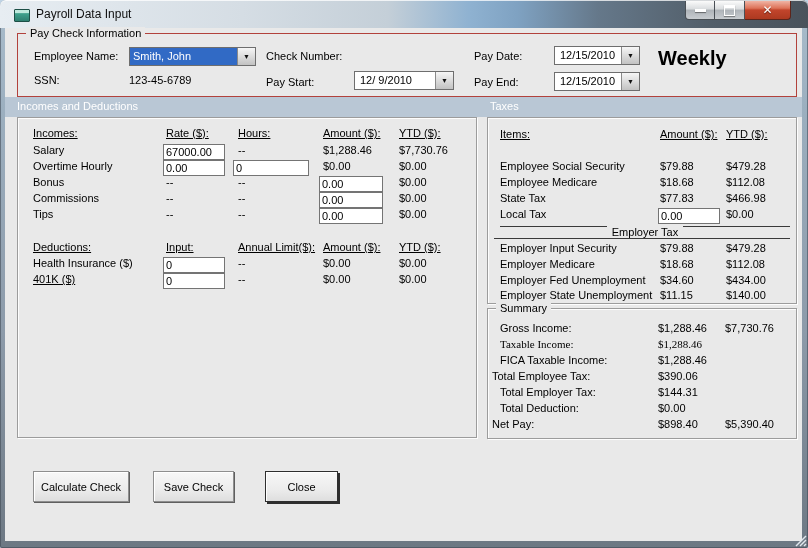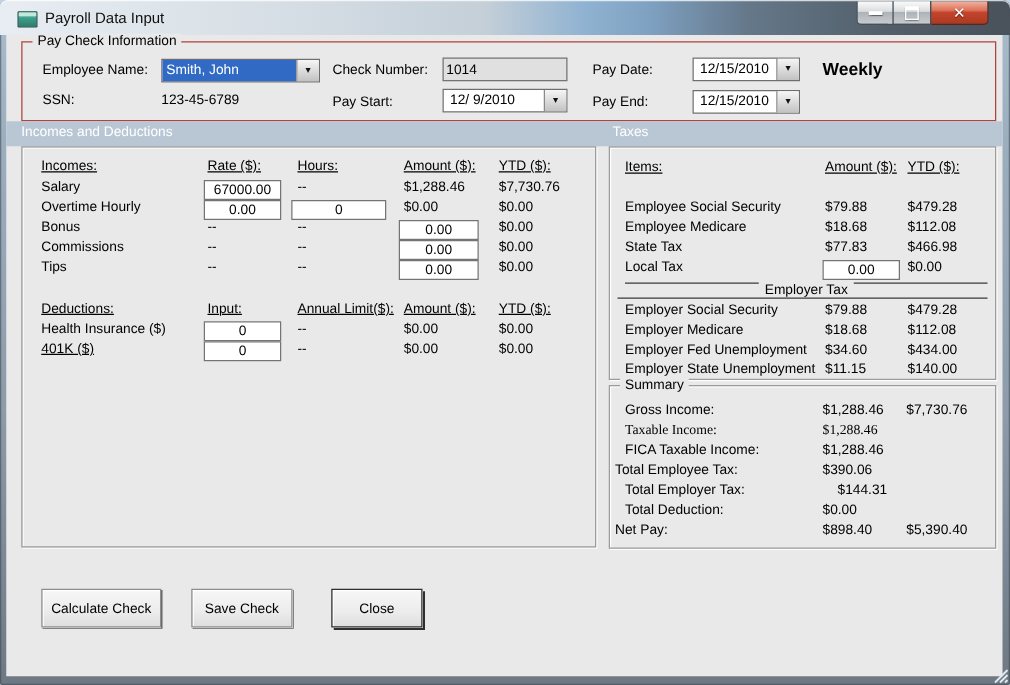--- a/index.html
+++ b/index.html
@@ -39,21 +39,21 @@
   
   .txt{position:absolute;box-sizing:border-box;height:17px;border:1px solid #747474;background:#fff;font-family:"Liberation Sans","DejaVu Sans",sans-serif;font-size:11px;padding:0 2px;color:#000;}
   .txt.gray{background:#e0e0e0;}
   .combo,.datepick{position:absolute;box-sizing:border-box;height:19px;border:1px solid #6e6e6e;background:#fff;display:flex;align-items:stretch;}
   .combo .val{flex:1;background:#316ac5;color:#fff;padding:2px 3px 0 3px;white-space:nowrap;overflow:hidden;}
   .datepick .val{flex:1;color:#000;padding:2px 3px 0 5px;white-space:nowrap;}
   .dd-btn{width:17px;background:linear-gradient(180deg,#f6f6f6 0%,#dcdcdc 50%,#c2c2c2 100%);border-left:1px solid #8a8a8a;display:flex;align-items:center;justify-content:center;font-size:7px;color:#111;}
   
   .row{position:absolute;left:0;right:0;height:16px;}
   .cell{position:absolute;white-space:nowrap;}
-  .row .txt{height:16px;text-align:center;}
+  .row .txt{height:16px;}
   
   .divider{position:absolute;left:12px;right:6px;display:flex;align-items:flex-start;gap:5px;}
   .divider::before,.divider::after{content:"";flex:1;height:1px;background:#3a3a3a;}
   .hline{position:absolute;left:6px;right:6px;height:1px;background:#3a3a3a;}
   
   .btn{position:absolute;box-sizing:border-box;height:31px;background:linear-gradient(180deg,#f7f7f7 0%,#ececec 60%,#dedede 100%);border:1px solid #8e8e8e;box-shadow:inset 1px 1px 0 #ffffff,1px 1px 0 #5f5f5f;font-family:"Liberation Sans","DejaVu Sans",sans-serif;font-size:11px;display:flex;align-items:center;justify-content:center;}
   .btn.default{border:1px solid #2e2e2e;box-shadow:inset 1px 1px 0 #ffffff,2px 2px 0 #2e2e2e;}
 </style>
 </head>
 <body>
@@ -84,41 +84,40 @@
       <span class="lbl" style="left:16px;top:16px;">Employee Name:</span>
       <div class="combo" style="left:111px;top:13px;width:127px;">
         <span class="val">Smith, John</span>
         <span class="dd-btn">▼</span>
       </div>
 
       <span class="lbl" style="left:16px;top:40px;">SSN:</span>
       <span class="lbl" style="left:111px;top:40px;">123-45-6789</span>
 
       <span class="lbl" style="left:248px;top:16px;">Check Number:</span>
-      <input class="txt gray" style="left: 336px; top: 12px; width: 100px; height: 19px;" value="1014">
 
       <span class="lbl" style="left:248px;top:42px;">Pay Start:</span>
       <div class="datepick" style="left:336px;top:37px;width:100px;">
         <span class="val">12/ 9/2010</span>
         <span class="dd-btn">▼</span>
       </div>
 
       <span class="lbl" style="left:456px;top:16px;">Pay Date:</span>
       <div class="datepick" style="left:536px;top:12px;width:86px;">
         <span class="val">12/15/2010</span>
         <span class="dd-btn">▼</span>
       </div>
 
       <span class="lbl" style="left:456px;top:42px;">Pay End:</span>
       <div class="datepick" style="left:536px;top:38px;width:86px;">
         <span class="val">12/15/2010</span>
         <span class="dd-btn">▼</span>
       </div>
 
-      <span class="lbl bold" style="left:640px;top:13px;font-size:14px;">Weekly</span>
+      <span class="lbl bold" style="left:640px;top:13px;font-size:20px;">Weekly</span>
     </div>
 
     <div class="band" style="top:69px;">
       <span style="left:12px;">Incomes and Deductions</span>
       <span style="left:485px;">Taxes</span>
     </div>
 
     <div class="groupbox" style="left:12px;top:89px;width:458px;height:319px;">
 
       <div class="row" style="top:9px;">
@@ -221,21 +220,21 @@
         <input class="txt" style="left: 170px; width: 62px;" value="0.00">
         <span class="cell" style="left:238px;">$0.00</span>
       </div>
 
       <div class="divider" style="top:108px;">
         <span>Employer Tax</span>
       </div>
       <div class="hline" style="top:120px;"></div>
 
       <div class="row" style="top:124px;">
-        <span class="cell" style="left:12px;">Employer Social Security</span>
+        <span class="cell" style="left:12px;">Employer Input Security</span>
         <span class="cell" style="left:172px;">$79.88</span>
         <span class="cell" style="left:238px;">$479.28</span>
       </div>
       <div class="row" style="top:140px;">
         <span class="cell" style="left:12px;">Employer Medicare</span>
         <span class="cell" style="left:172px;">$18.68</span>
         <span class="cell" style="left:238px;">$112.08</span>
       </div>
       <div class="row" style="top:156px;">
         <span class="cell" style="left:12px;">Employer Fed Unemployment</span>
@@ -264,21 +263,21 @@
       <div class="row" style="top:45px;">
         <span class="cell" style="left:12px;">FICA Taxable Income:</span>
         <span class="cell" style="left:170px;">$1,288.46</span>
       </div>
       <div class="row" style="top:61px;">
         <span class="cell" style="left:4px;">Total Employee Tax:</span>
         <span class="cell" style="left:170px;">$390.06</span>
       </div>
       <div class="row" style="top:77px;">
         <span class="cell" style="left:12px;">Total Employer Tax:</span>
-        <span class="cell" style="left:170px;margin-left:12px;">$144.31</span>
+        <span class="cell" style="left:170px;">$144.31</span>
       </div>
       <div class="row" style="top:93px;">
         <span class="cell" style="left:12px;">Total Deduction:</span>
         <span class="cell" style="left:170px;">$0.00</span>
       </div>
       <div class="row" style="top:109px;">
         <span class="cell" style="left:4px;">Net Pay:</span>
         <span class="cell" style="left:170px;">$898.40</span>
         <span class="cell" style="left:237px;">$5,390.40</span>
       </div>

